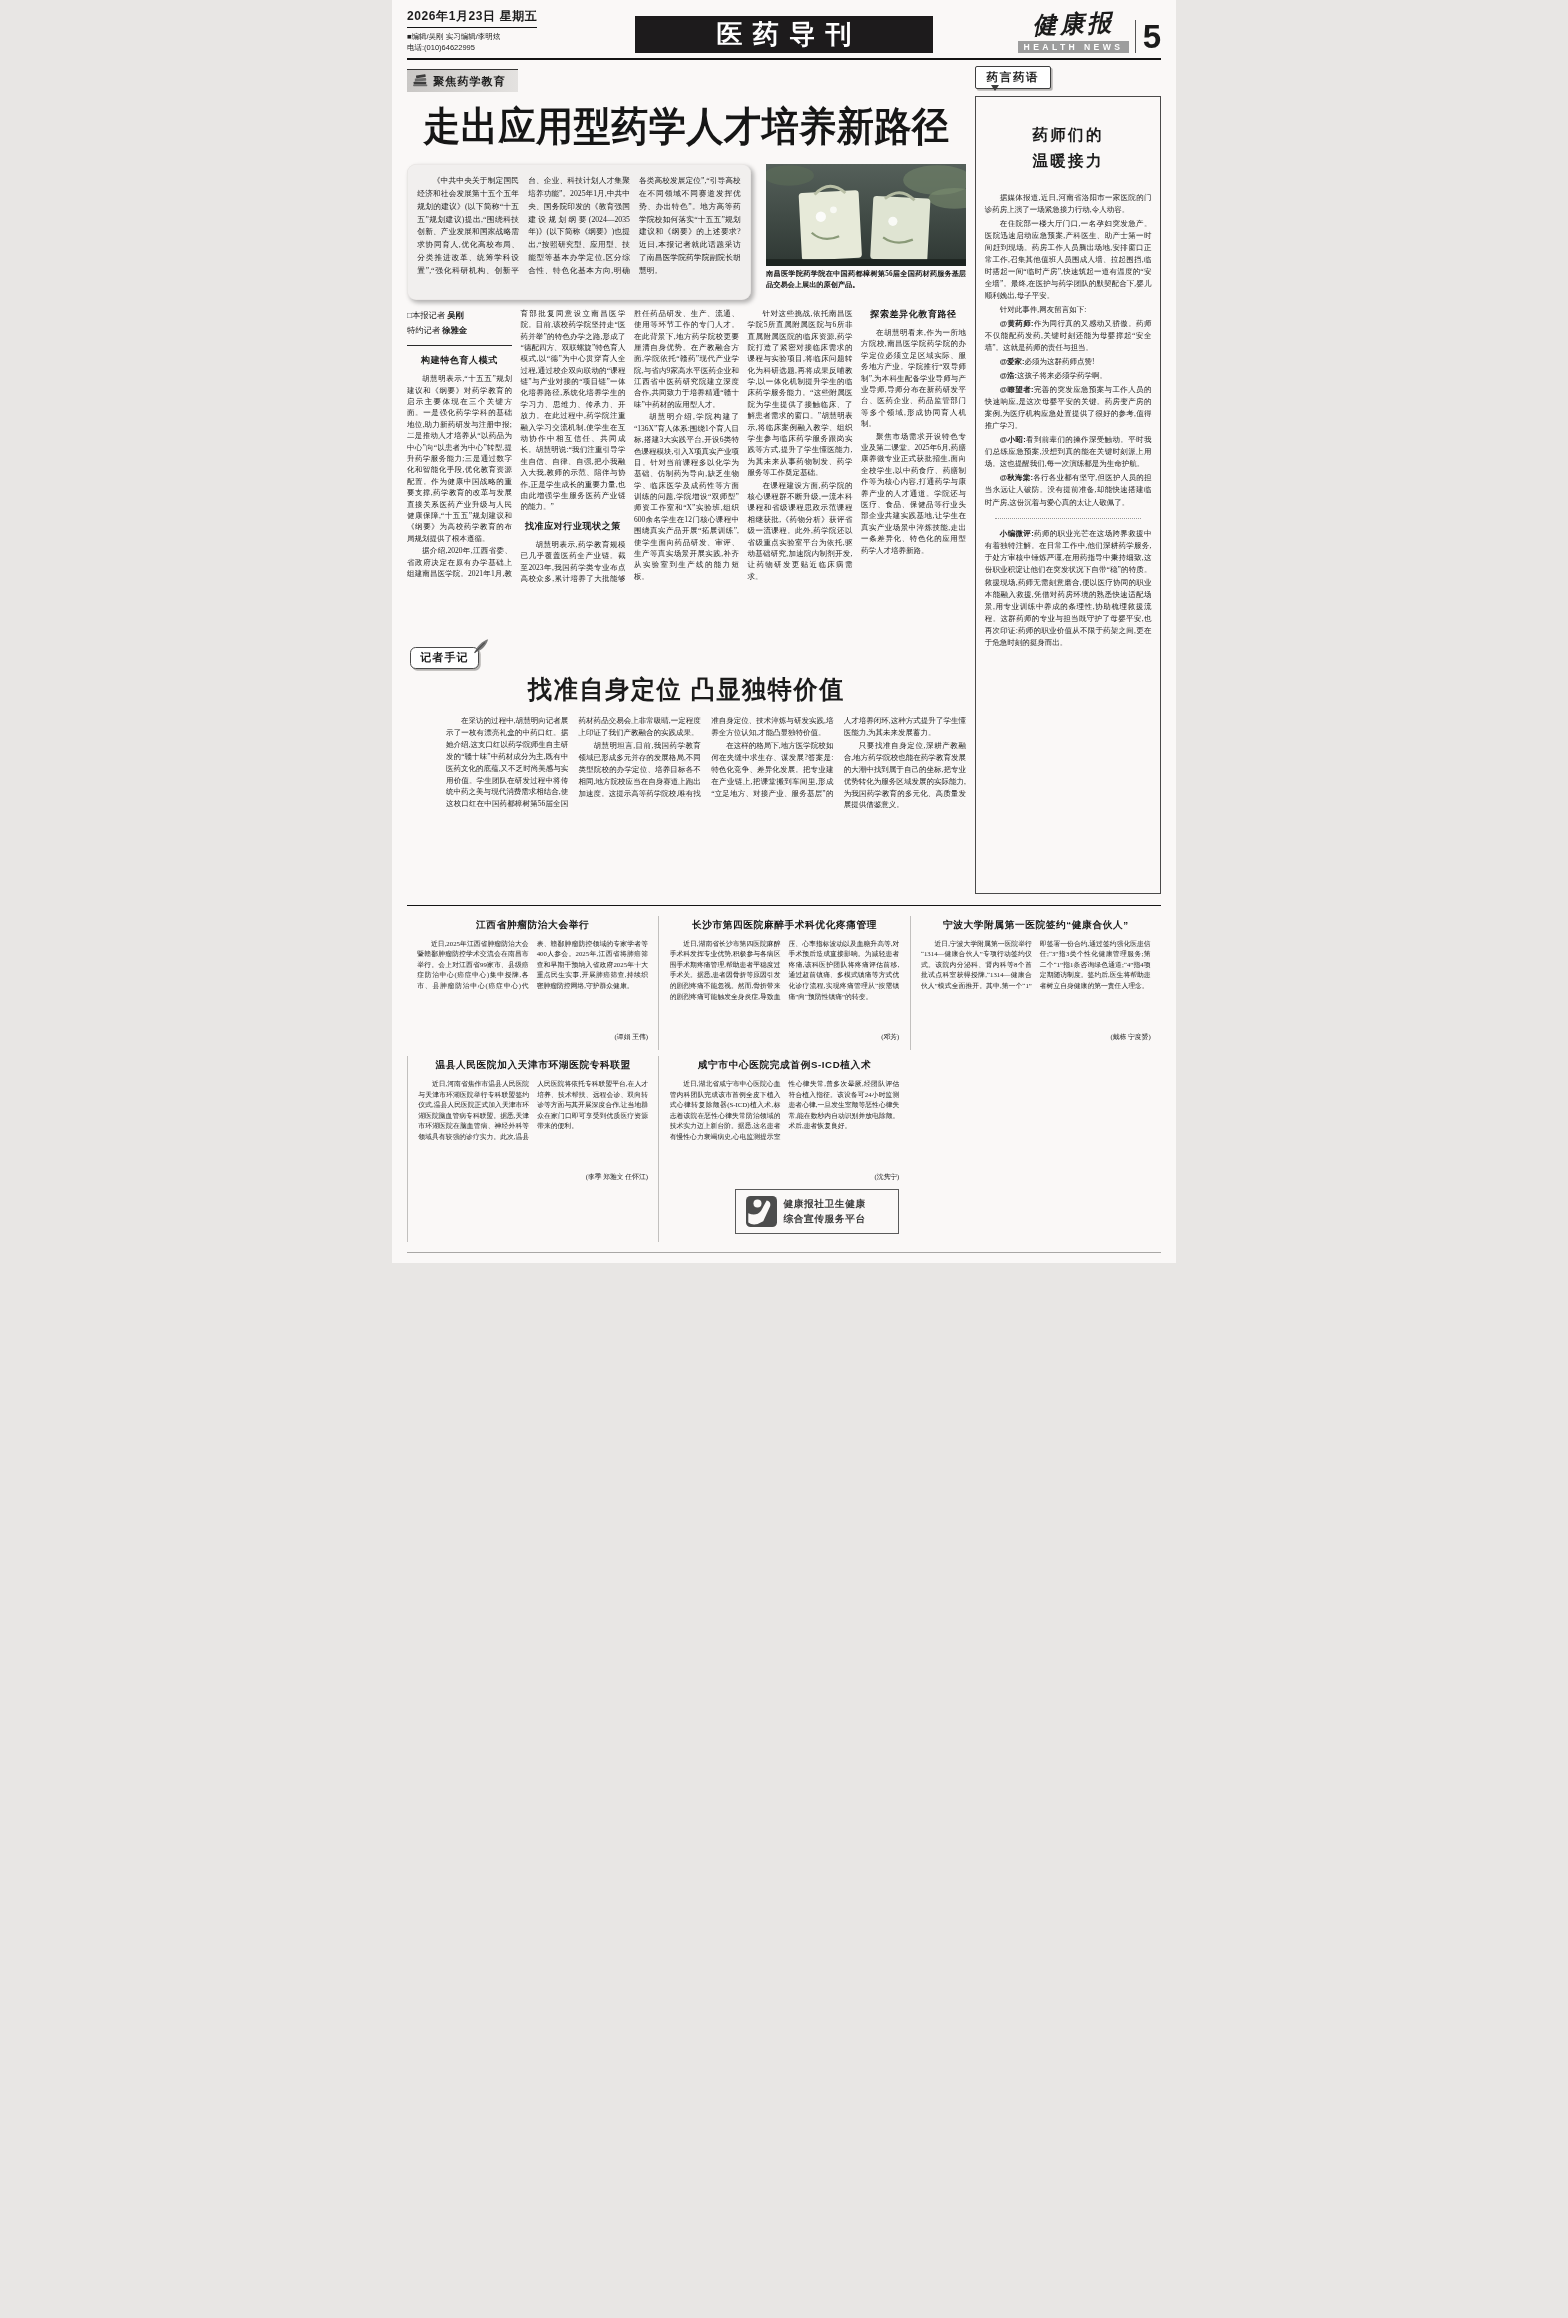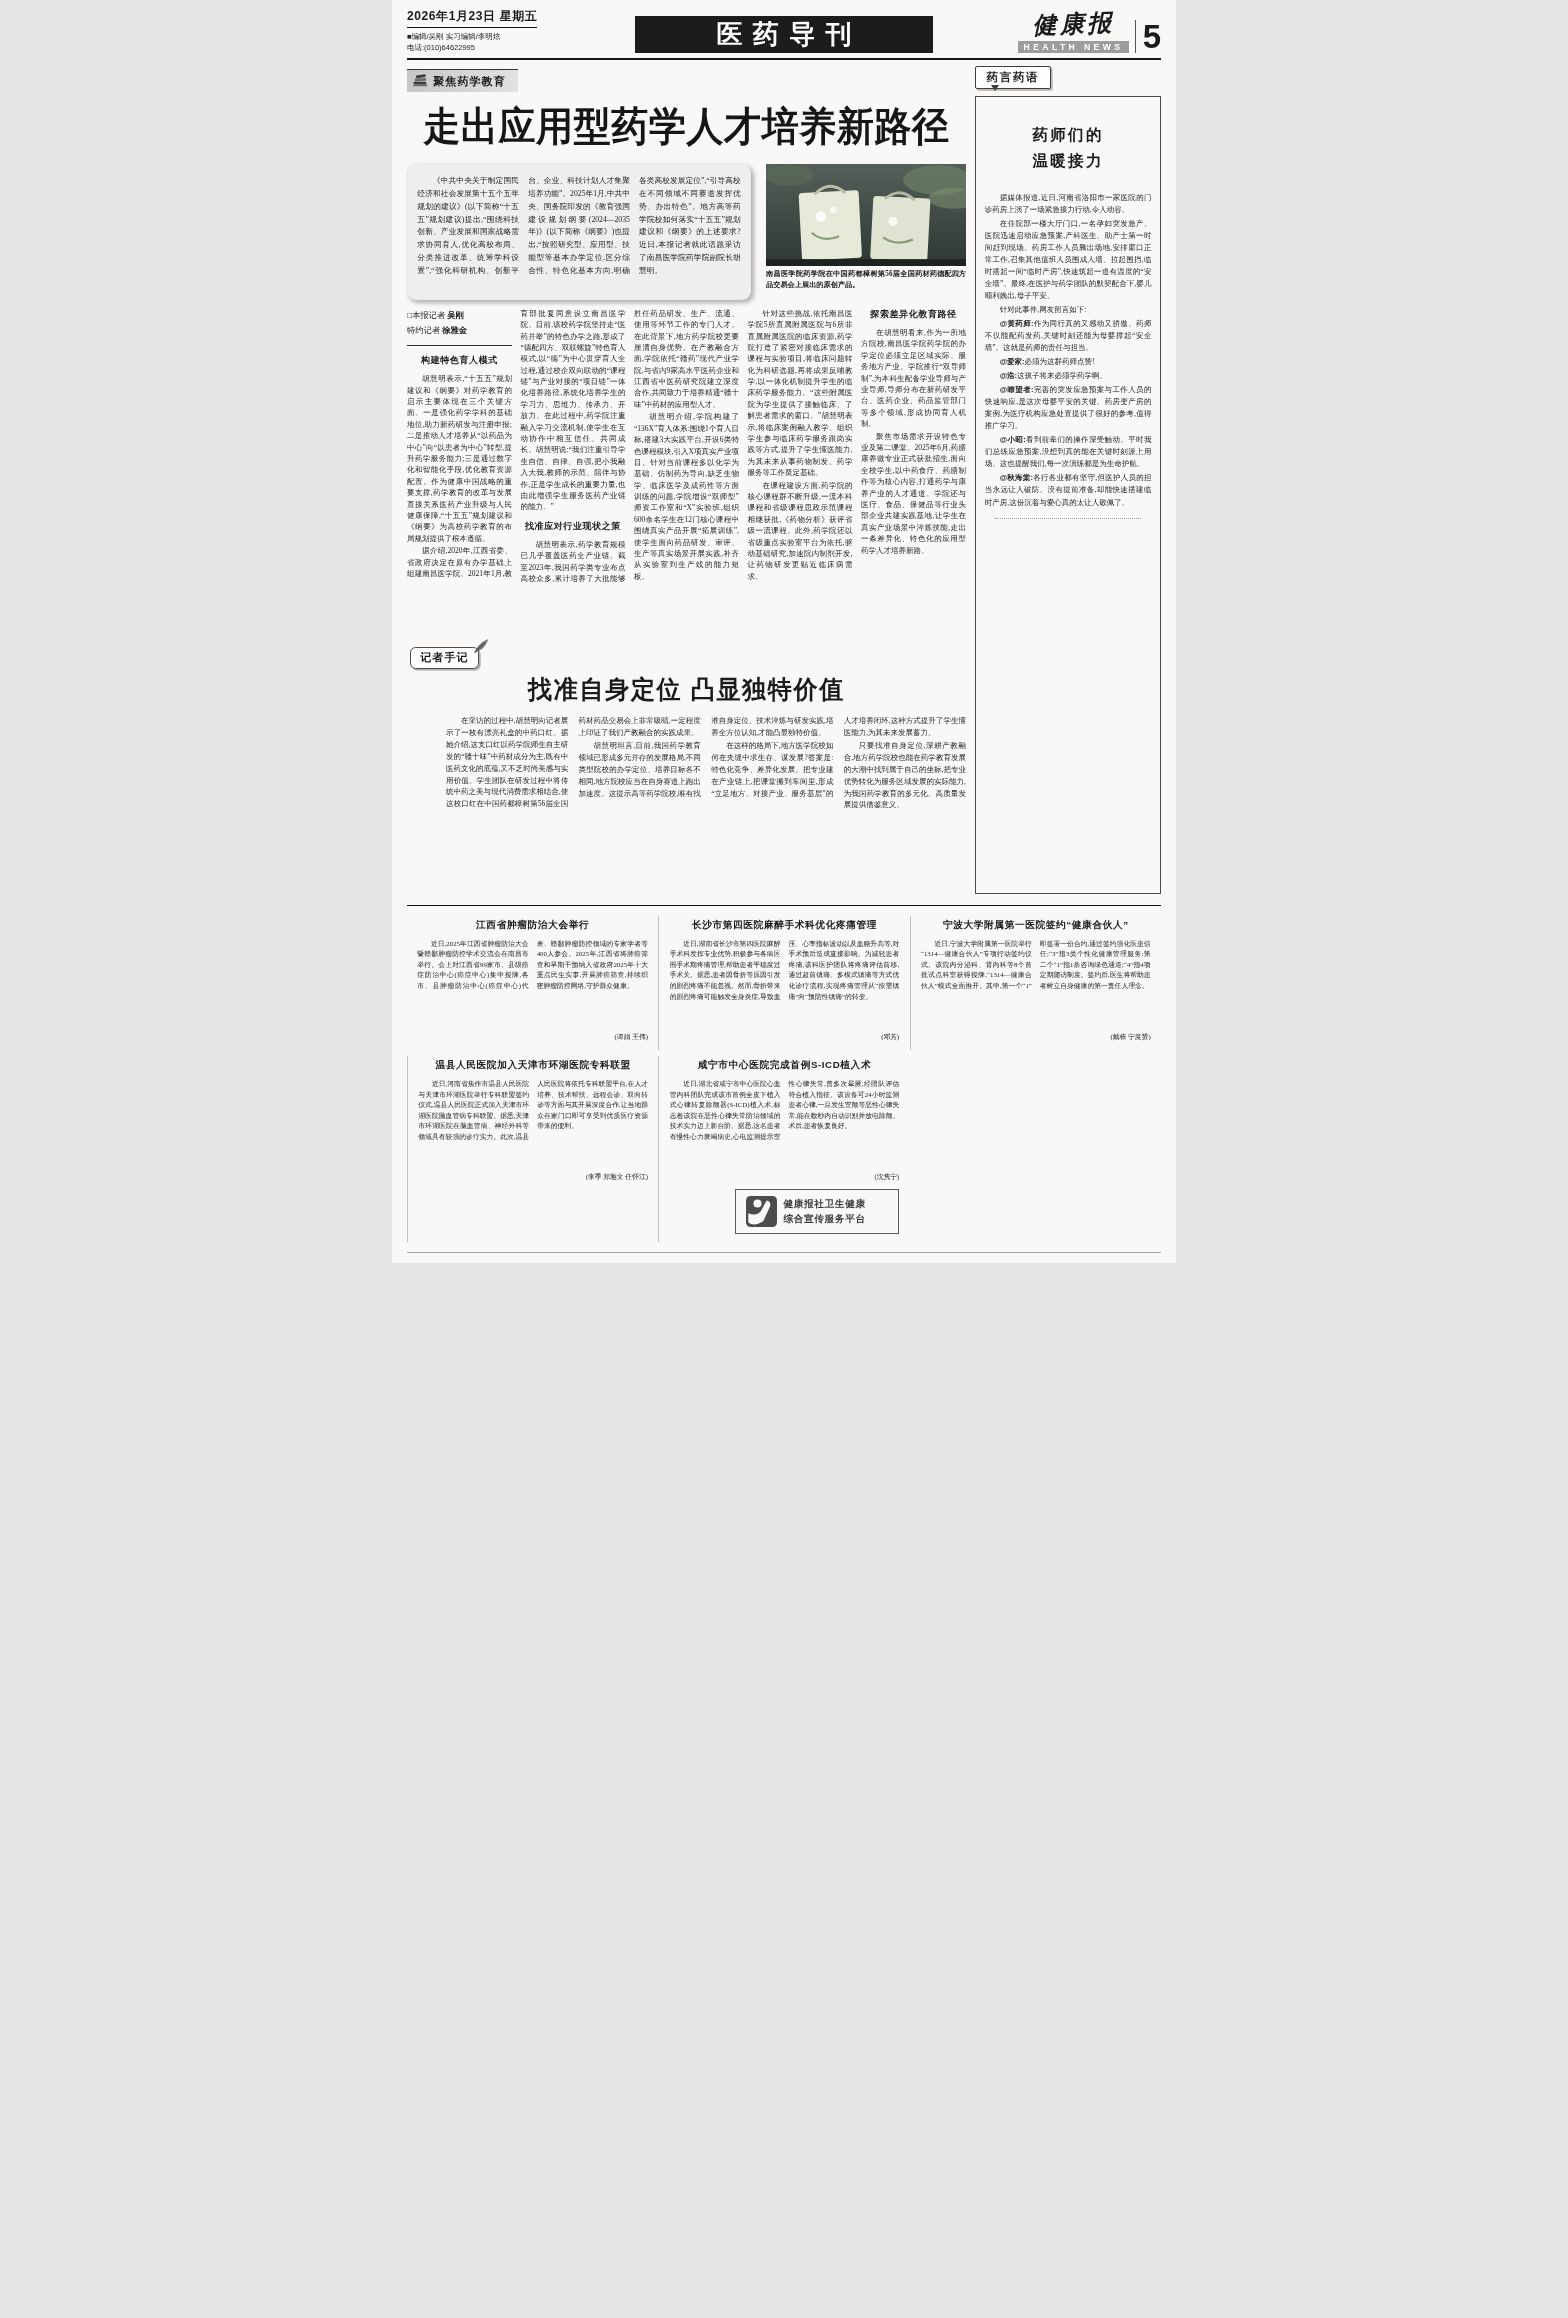--- a/index.html
+++ b/index.html
@@ -170,21 +170,21 @@
             <rect x="185" y="58" width="100" height="110" rx="6" fill="#dfe4d2" transform="rotate(3 235 113)"></rect>
             <path d="M208 62 q26 -24 52 0" stroke="#b3baa1" stroke-width="5" fill="none" transform="rotate(3 234 62)"></path>
             <circle cx="96" cy="92" r="9" fill="#fff" opacity=".85"></circle>
             <circle cx="118" cy="80" r="6" fill="#fff" opacity=".7"></circle>
             <path d="M80 120 q20 18 48 6" stroke="#8a9a78" stroke-width="4" fill="none"></path>
             <circle cx="222" cy="100" r="8" fill="#fff" opacity=".8"></circle>
             <path d="M205 128 q22 16 52 4" stroke="#8a9a78" stroke-width="4" fill="none"></path>
             <rect x="0" y="166" width="350" height="12" fill="#1d2420"></rect>
           </svg>
           <div class="caption">
-            <span class="credit">德配四方</span>
+            <span class="credit">服务基层</span>
             <span>南昌医学院药学院在中国药都樟树第56届全国药材药品交易会上展出的原创产品。</span>
           </div>
         </div>
       </div>
 
       <div class="article-cols">
         <div class="byline-box">
           <div>
             <span>□本报记者</span>
             <b>吴刚</b>
@@ -239,20 +239,21 @@
         <p>据媒体报道,近日,河南省洛阳市一家医院的门诊药房上演了一场紧急接力行动,令人动容。</p>
         <p>在住院部一楼大厅门口,一名孕妇突发急产。医院迅速启动应急预案,产科医生、助产士第一时间赶到现场。药房工作人员腾出场地,安排窗口正常工作,召集其他值班人员围成人墙、拉起围挡,临时搭起一间“临时产房”,快速筑起一道有温度的“安全墙”。最终,在医护与药学团队的默契配合下,婴儿顺利娩出,母子平安。</p>
         <p>针对此事件,网友留言如下:</p>
         <p><span class="handle">@黄药师:</span><span>作为同行真的又感动又骄傲。药师不仅能配药发药,关键时刻还能为母婴撑起“安全墙”。这就是药师的责任与担当。</span></p>
         <p><span class="handle">@爱家:</span><span>必须为这群药师点赞!</span></p>
         <p><span class="handle">@浩:</span><span>这孩子将来必须学药学啊。</span></p>
         <p><span class="handle">@瞭望者:</span><span>完善的突发应急预案与工作人员的快速响应,是这次母婴平安的关键。药房变产房的案例,为医疗机构应急处置提供了很好的参考,值得推广学习。</span></p>
         <p><span class="handle">@小昭:</span><span>看到前辈们的操作深受触动。平时我们总练应急预案,没想到真的能在关键时刻派上用场。这也提醒我们,每一次演练都是为生命护航。</span></p>
         <p><span class="handle">@秋海棠:</span><span>各行各业都有坚守,但医护人员的担当永远让人破防。没有提前准备,却能快速搭建临时产房,这份沉着与爱心真的太让人敬佩了。</span></p>
         <hr class="dotted">
+        <p><span class="handle">小编微评:</span><span>药师的职业光芒在这场跨界救援中有着独特注解。在日常工作中,他们深耕药学服务,于处方审核中锤炼严谨,在用药指导中秉持细致,这份职业积淀让他们在突发状况下自带“稳”的特质。救援现场,药师无需刻意磨合,便以医疗协同的职业本能融入救援,凭借对药房环境的熟悉快速适配场景,用专业训练中养成的条理性,协助梳理救援流程。这群药师的专业与担当既守护了母婴平安,也再次印证:药师的职业价值从不限于药架之间,更在于危急时刻的挺身而出。</span></p>
       </div>
     </div>
   </div>
 
   <div class="bottom">
 
     <div class="brief">
       <h4>江西省肿瘤防治大会举行</h4>
       <div class="brief-body">
           <p>近日,2025年江西省肿瘤防治大会暨赣鄱肿瘤防控学术交流会在南昌市举行。会上对江西省99家市、县级癌症防治中心(癌症中心)集中授牌,各市、县肿瘤防治中心(癌症中心)代表、赣鄱肿瘤防控领域的专家学者等400人参会。2025年,江西省将肺癌筛查和早期干预纳入省政府2025年十大重点民生实事,开展肺癌筛查,持续织密肿瘤防控网络,守护群众健康。</p>

